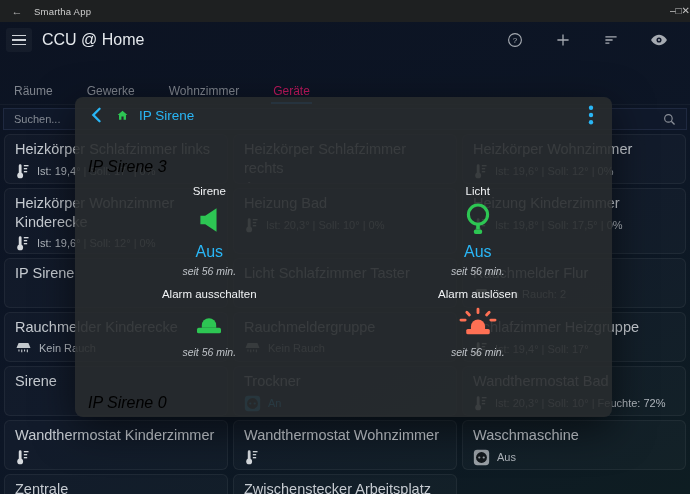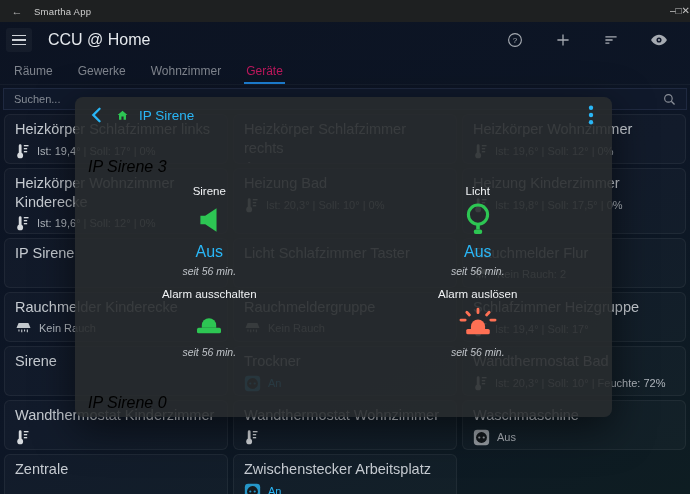--- a/index.html
+++ b/index.html
@@ -9,31 +9,31 @@
     font-family:"Liberation Sans",sans-serif;
     -webkit-font-smoothing:antialiased;
   }
   
   .titlebar{height:22px;background:#1e2021;display:flex;align-items:center;color:#c6c6c6;}
   .tb-back{width:34px;text-align:center;font-size:11px;color:#b5b5b5;}
   .tb-title{font-size:9.5px;color:#cfcfcf;letter-spacing:.2px;}
   .tb-spacer{flex:1;}
   .tb-btn{width:36px;height:22px;line-height:22px;text-align:center;font-size:10px;color:#c3c3c3;}
   
-  .appbar{height:36px;display:flex;align-items:center;padding:0 12px 0 6px;gap:16px;text-align:right;}
+  .appbar{height:36px;display:flex;align-items:center;padding:0 12px 0 6px;gap:10px;text-align:right;}
   .menu-btn{width:26px;height:24px;border-radius:3px;background:rgba(255,255,255,.04);
     display:flex;flex-direction:column;justify-content:center;align-items:center;gap:3px;}
   .menu-btn i{display:block;width:14px;height:1.6px;background:#cfd3d8;}
   .app-title{font-size:16px;color:#e5e9ed;}
   .appbar-icons{margin-left:auto;display:flex;gap:30px;margin-right:10px;align-items:center;color:#a6abb2;}
   .iconbtn{display:inline-flex;align-items:center;justify-content:center;width:18px;height:18px;}
   .iconbtn svg{display:block;}
   
-  .tabs{display:flex;gap:25px;padding-left:14px;height:26px;align-items:flex-start;
-    font-size:12px;color:#7f848d;border-bottom:1px solid rgba(255,255,255,.04);}
+  .tabs{display:flex;gap:34px;padding-left:14px;height:26px;align-items:flex-start;
+    font-size:12px;color:#7f848d;border-bottom:1px solid rgba(255,255,255,.04);margin-top:20px;}
   .tab{height:100%;display:flex;align-items:center;position:relative;cursor:default;}
   .tab.active{color:#be185d;}
   .tab.active::after{content:"";position:absolute;left:-2px;right:-2px;bottom:0;height:2px;background:var(--tab-underline);}
   
   .searchbar{margin:3px 3px 4px;height:20px;background:#10192b;border:1px solid #1f2940;
     display:flex;align-items:center;padding:0 8px;gap:6px;}
   .searchbar input{flex:1;background:transparent;border:none;outline:none;color:#ced2d7;font-size:11px;font-family:inherit;}
   .searchbar input::placeholder{color:#868c95;}
   
   .grid{display:grid;grid-template-columns:repeat(3,1fr);

